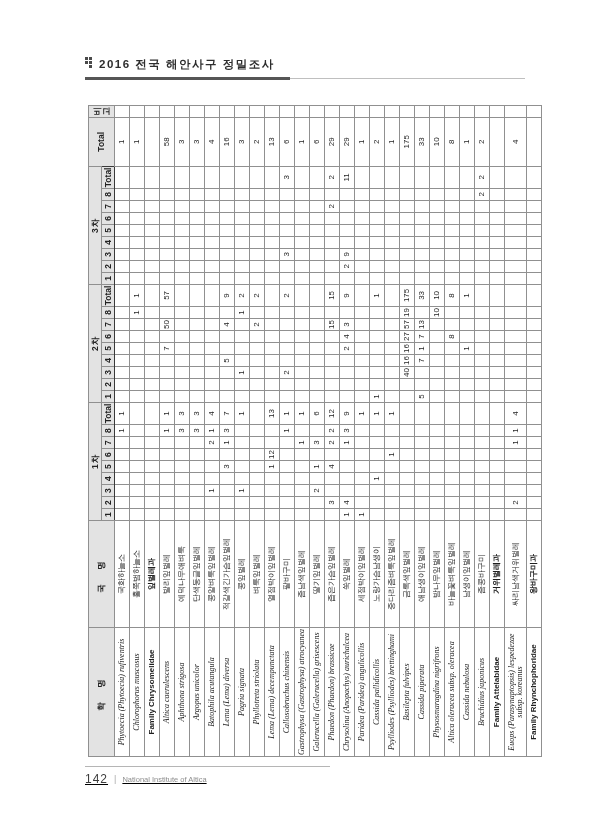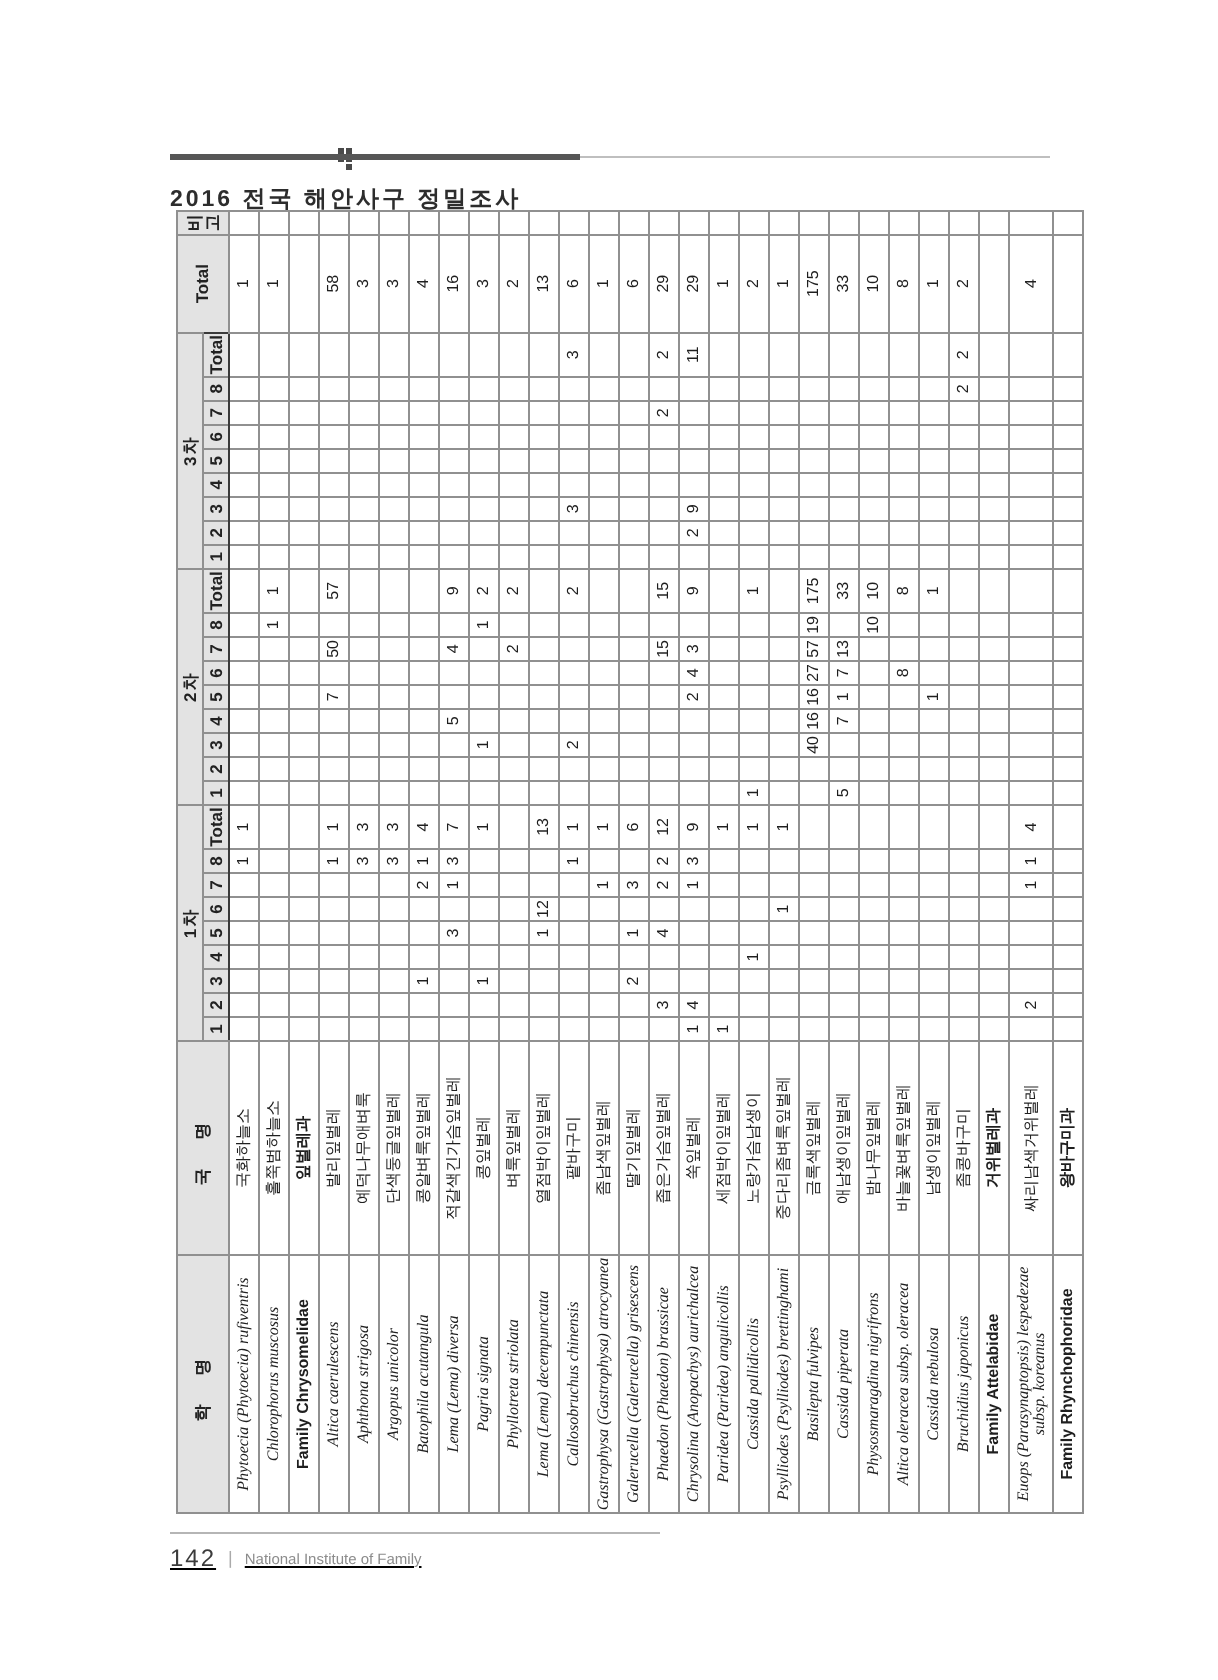--- a/index.html
+++ b/index.html
@@ -1,19 +1,19 @@
 <!DOCTYPE html>
 <html><head>
 <meta charset="utf-8">
 <style>
   html,body{margin:0;padding:0;background:#ffffff;}
   .page{position:relative;width:609px;height:840px;background:#fff;overflow:hidden;
         font-family:"Liberation Sans",sans-serif;}
   
-  .hdr{position:absolute;left:85px;top:74px;display:flex;align-items:center;gap:7px;flex-direction:column;}
+  .hdr{position:absolute;left:85px;top:57px;display:flex;gap:7px;}
   .dots{display:inline-grid;grid-template-columns:3px 3px;grid-auto-rows:3px;gap:1px;}
   .dots i{background:#4a4a4a;}
   .dots i.off{background:transparent;}
   .hdr-title{font-size:11.5px;font-weight:bold;color:#2d2d2d;letter-spacing:1.5px;}
   .hdr-rule{position:absolute;left:85px;top:78px;width:440px;height:1px;background:#bfbfbf;}
   .hdr-rule b{position:absolute;left:0;top:-1px;width:205px;height:3px;background:#565656;display:block;}
   
   .tbl-wrap{position:absolute;left:88px;top:106px;width:423px;height:651px;}
   .tbl-inner{position:absolute;left:0;top:0;width:651px;height:423px;
              transform:translateY(651px) rotate(-90deg);transform-origin:0 0;}
@@ -1067,15 +1067,15 @@
             </tr>
           </tbody>
         </table>
     </div>
   </div>
 
   <div class="ftr-rule"></div>
   <div class="ftr">
     <span class="pg">142</span>
     <span class="sep">|</span>
-    <span class="inst">National Institute of Family</span>
+    <span class="inst">National Institute of Altica</span>
   </div>
 </div>
 
 </body></html>

